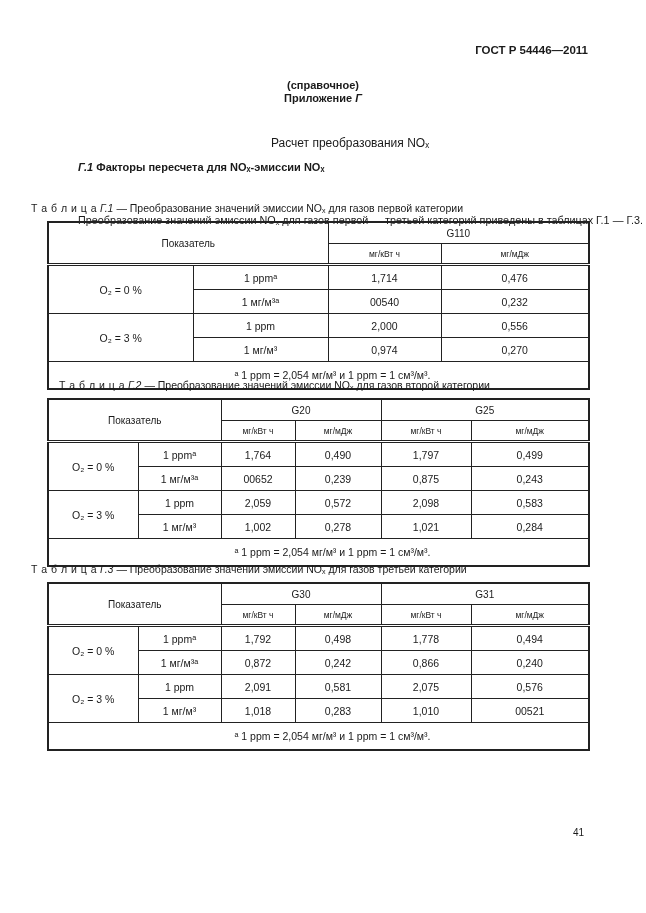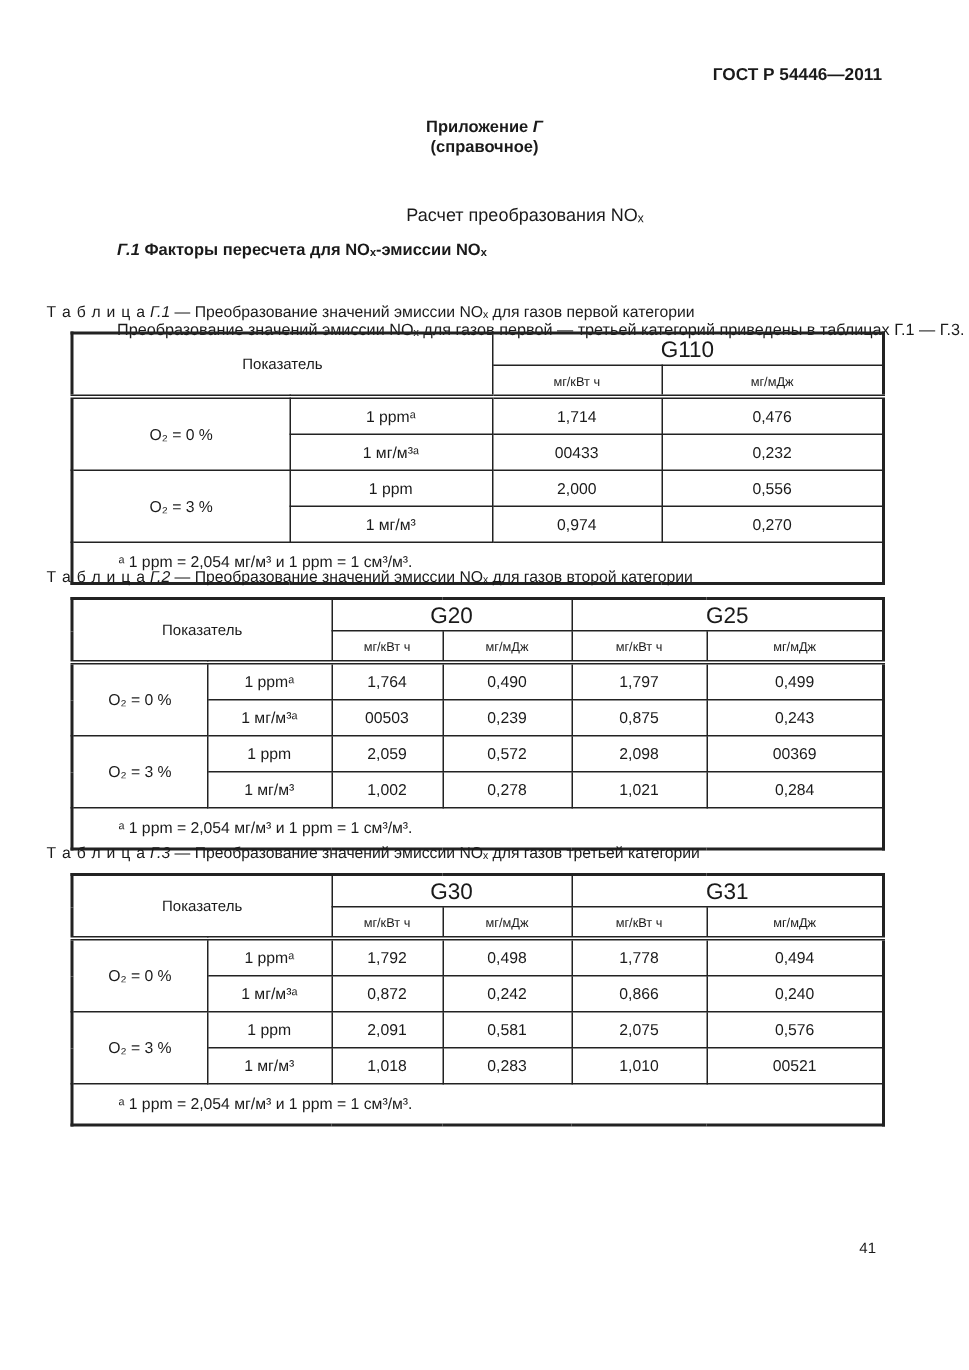--- a/index.html
+++ b/index.html
@@ -15,46 +15,46 @@
   .appendix .letter{font-style:italic;}
   .main-title{position:absolute;top:136px;left:0;width:100%;text-align:center;
     font-weight:normal;font-size:12px;padding-left:27px;}
   .sec-heading{position:absolute;top:161px;left:78px;font-weight:bold;font-size:11px;
     white-space:nowrap;}
   .sec-heading .num{font-style:italic;}
   .paragraph{position:absolute;top:176px;left:78px;font-size:10.8px;white-space:nowrap;margin-top:38px;}
   .caption{position:absolute;left:31px;font-size:10.5px;white-space:nowrap;}
   .caption .lbl{letter-spacing:0.5px;}
   .caption .num{font-style:italic;}
-  .cap1{top:202px;} .cap2{top:379px;} .cap3{top:563px;}
+  .cap1{top:202px;} .cap2{top:379px;margin-left:28px;} .cap3{top:563px;}
   table{position:absolute;left:47px;width:541px;border-collapse:collapse;
     table-layout:fixed;font-size:10.5px;color:#1a1a1a;border:2px solid #222;}
   .tbl1{top:221px;} .tbl2{top:398px;} .tbl3{top:582px;}
   td{border:1px solid #222;text-align:center;vertical-align:middle;padding:1px 2px;
     overflow:hidden;}
   thead tr.r1 td{height:18px;}
   thead tr.r2 td{height:17px;}
   tbody tr td{height:21px;}
   td.pokazatel{font-size:10px;border-bottom:3px double #222;}
-  td.gas{font-size:15px;}
+  td.gas{font-size:10px;}
   td.unit{font-size:8.5px;border-bottom:3px double #222;}
-  tr.footnote td{height:24px;text-align:left;padding-left:30px;font-size:10.5px;}
+  tr.footnote td{height:24px;text-align:center;padding-left:30px;font-size:10.5px;}
   .page-num{position:absolute;top:827px;left:47px;width:541px;text-align:right;
     font-size:10px;padding-right:4px;box-sizing:border-box;}
 </style>
 </head>
 <body>
 
 <div class="page">
 
   <div class="doc-code">ГОСТ Р 54446—2011</div>
 
   <div class="appendix">
+    <div>(справочное)</div>
     <div><span>Приложение</span> <span class="letter">Г</span></div>
-    <div>(справочное)</div>
   </div>
 
   <div class="main-title">Расчет преобразования NOₓ</div>
 
   <div class="sec-heading">
     <span class="num">Г.1</span>
     <span>Факторы пересчета для NOₓ-эмиссии NOₓ</span>
   </div>
 
   <div class="paragraph">Преобразование значений эмиссии NOₓ  для газов первой — третьей категорий приведены в таблицах Г.1 — Г.3.</div>
@@ -84,21 +84,21 @@
     </thead>
     <tbody>
       <tr>
         <td rowspan="2">O₂ = 0 %</td>
         <td>1 ppmᵃ</td>
         <td>1,714</td>
         <td>0,476</td>
       </tr>
       <tr>
         <td>1 мг/м³ᵃ</td>
-        <td>00433</td>
+        <td>00540</td>
         <td>0,232</td>
       </tr>
       <tr>
         <td rowspan="2">O₂ = 3 %</td>
         <td>1 ppm</td>
         <td>2,000</td>
         <td>0,556</td>
       </tr>
       <tr>
         <td>1 мг/м³</td>
@@ -143,32 +143,32 @@
       <tr>
         <td rowspan="2">O₂ = 0 %</td>
         <td>1 ppmᵃ</td>
         <td>1,764</td>
         <td>0,490</td>
         <td>1,797</td>
         <td>0,499</td>
       </tr>
       <tr>
         <td>1 мг/м³ᵃ</td>
-        <td>00503</td>
+        <td>00652</td>
         <td>0,239</td>
         <td>0,875</td>
         <td>0,243</td>
       </tr>
       <tr>
         <td rowspan="2">O₂ = 3 %</td>
         <td>1 ppm</td>
         <td>2,059</td>
         <td>0,572</td>
         <td>2,098</td>
-        <td>00369</td>
+        <td>0,583</td>
       </tr>
       <tr>
         <td>1 мг/м³</td>
         <td>1,002</td>
         <td>0,278</td>
         <td>1,021</td>
         <td>0,284</td>
       </tr>
       <tr class="footnote">
         <td colspan="6">ᵃ 1 ppm = 2,054 мг/м³ и 1 ppm = 1 см³/м³.</td>

